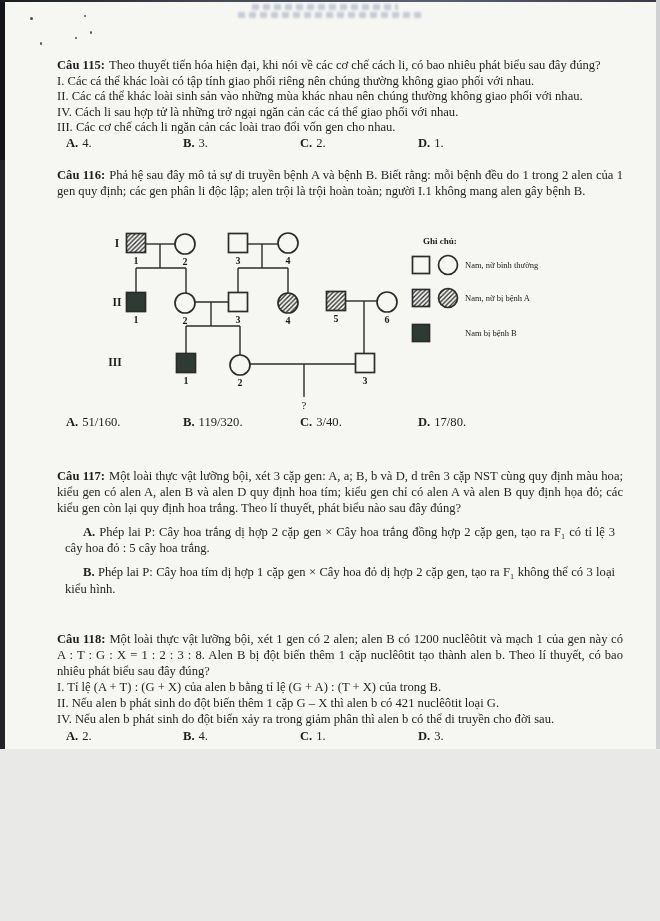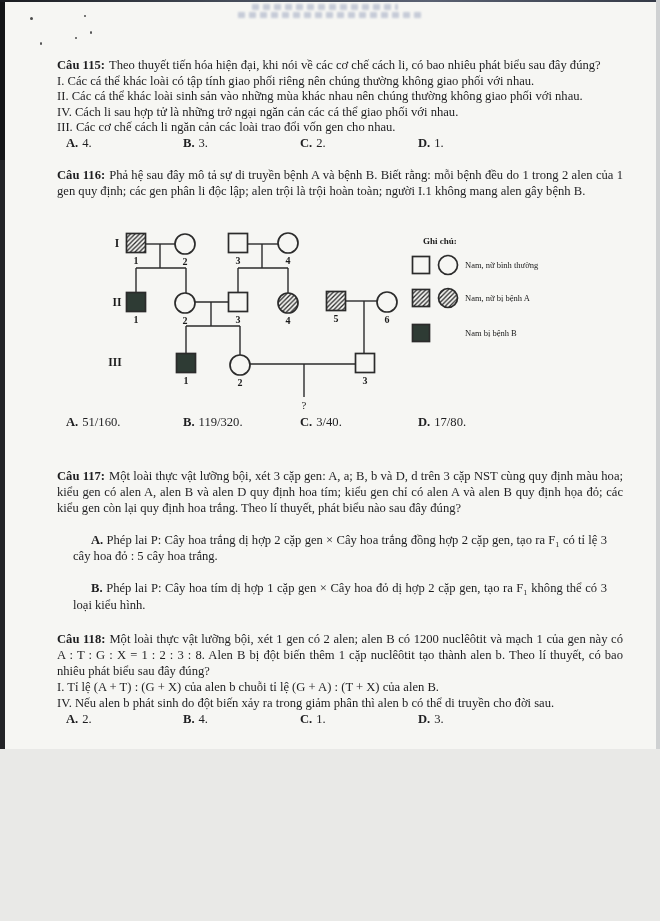--- a/index.html
+++ b/index.html
@@ -19,21 +19,21 @@
   .band-dark{position:absolute;left:0;top:914px;width:660px;height:7px;
     background:linear-gradient(180deg,#a3a8ab,#7d8285);}
   .bleed{position:absolute;filter:blur(1.3px);opacity:.5;
     background:repeating-linear-gradient(90deg,#97a1bd 0 7px,rgba(151,161,189,0) 7px 11px);}
   .speck{position:absolute;background:#4c4c4c;border-radius:50%;}
   
   .q{position:absolute;left:57px;width:566px;font-size:12.6px;line-height:15.6px;}
   #q117,#q118{line-height:16.1px;}
   .para{margin:0;text-align:justify;}
   .qlabel{margin-right:4px;}
-  .option{margin:16px;text-indent:18px;text-align:justify;}
+  .option{margin:8px;text-indent:18px;text-align:justify;}
   .answer-row{display:grid;grid-template-columns:117px 117px 118px 1fr;padding-left:9px;}
   .ans b{margin-right:4px;}
   .footer{position:absolute;left:573px;top:856px;font-size:18px;}
   
   #pedigree-svg{position:absolute;left:0;top:228px;}
   .pl{stroke:#2b2b2b;stroke-width:1.4;}
   .sym{stroke:#2b2b2b;stroke-width:1.7;}
   .pnum{font:bold 10px "Liberation Serif","DejaVu Serif",serif;fill:#1b1b1b;text-anchor:middle;}
   .pgen{font:bold 11.5px "Liberation Serif","DejaVu Serif",serif;fill:#1b1b1b;text-anchor:middle;}
   .pq{font:11px "Liberation Serif","DejaVu Serif",serif;fill:#1b1b1b;text-anchor:middle;}
@@ -153,21 +153,22 @@
   </section>
 
   <section class="q" id="q117" style="top:468px;">
     <p class="para"><b class="qlabel">Câu 117:</b><span>Một loài thực vật lưỡng bội, xét 3 cặp gen: A, a; B, b và D, d trên 3 cặp NST cùng quy định màu hoa; kiểu gen có alen A, alen B và alen D quy định hoa tím; kiểu gen chỉ có alen A và alen B quy định họa đỏ; các kiểu gen còn lại quy định hoa trắng. Theo lí thuyết, phát biểu nào sau đây đúng?</span></p>
     <p class="option"><b>A.</b> <span>Phép lai P: Cây hoa trắng dị hợp 2 cặp gen × Cây hoa trắng đồng hợp 2 cặp gen, tạo ra F₁ có tỉ lệ 3 cây hoa đỏ : 5 cây hoa trắng.</span></p>
     <p class="option"><b>B.</b> <span>Phép lai P: Cây hoa tím dị hợp 1 cặp gen × Cây hoa đỏ dị hợp 2 cặp gen, tạo ra F₁ không thể có 3 loại kiểu hình.</span></p>
   </section>
 
   <section class="q" id="q118" style="top:631px;">
     <p class="para"><b class="qlabel">Câu 118:</b><span>Một loài thực vật lưỡng bội, xét 1 gen có 2 alen; alen B có 1200 nuclêôtit và mạch 1 của gen này có A : T : G : X = 1 : 2 : 3 : 8. Alen B bị đột biến thêm 1 cặp nuclêôtit tạo thành alen b. Theo lí thuyết, có bao nhiêu phát biểu sau đây đúng?</span></p>
-    <p class="para">I. Tỉ lệ (A + T) : (G + X) của alen b chuỗi tỉ lệ (G + A) : (T + X) của alen B.</p>
+    <p class="para">I. Tỉ lệ (A + T) : (G + X) của alen b bằng tỉ lệ (G + A) : (T + X) của trong B.</p>
+    <p class="para">II. Nếu alen b phát sinh do đột biến thêm 1 cặp G – X thì alen b có 421 nuclêôtit loại G.</p>
     <p class="para">IV. Nếu alen b phát sinh do đột biến xảy ra trong giảm phân thì alen b có thể di truyền cho đời sau.</p>
     <div class="answer-row">
       <span class="ans"><b>A.</b><span>2.</span></span>
       <span class="ans"><b>B.</b><span>4.</span></span>
       <span class="ans"><b>C.</b><span>1.</span></span>
       <span class="ans"><b>D.</b><span>3.</span></span>
     </div>
   </section>
 
   <div class="footer">Trang 4/5</div>

